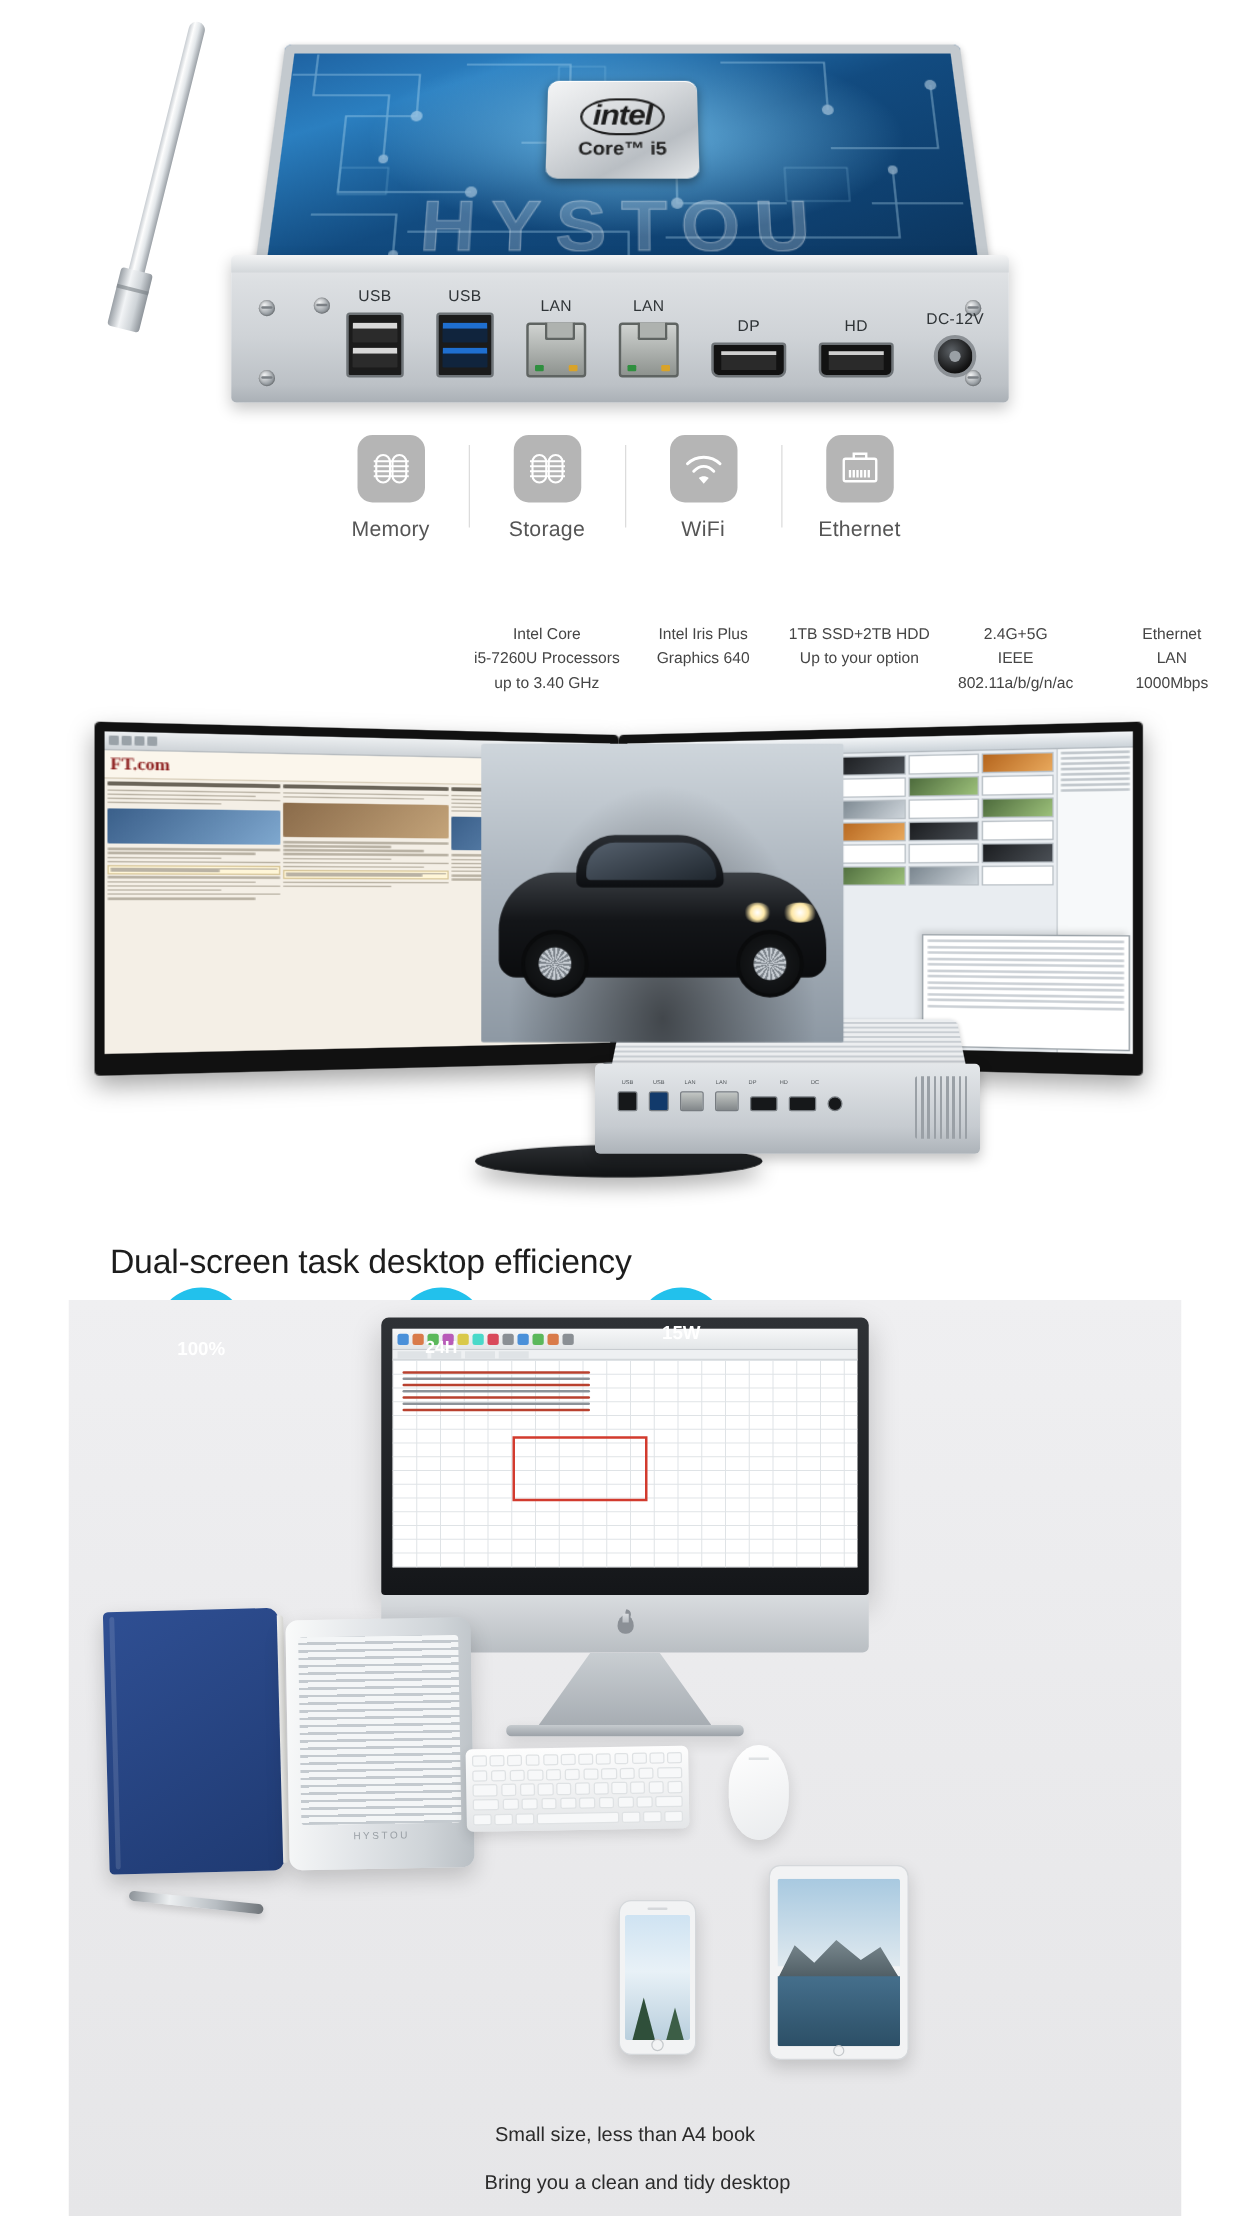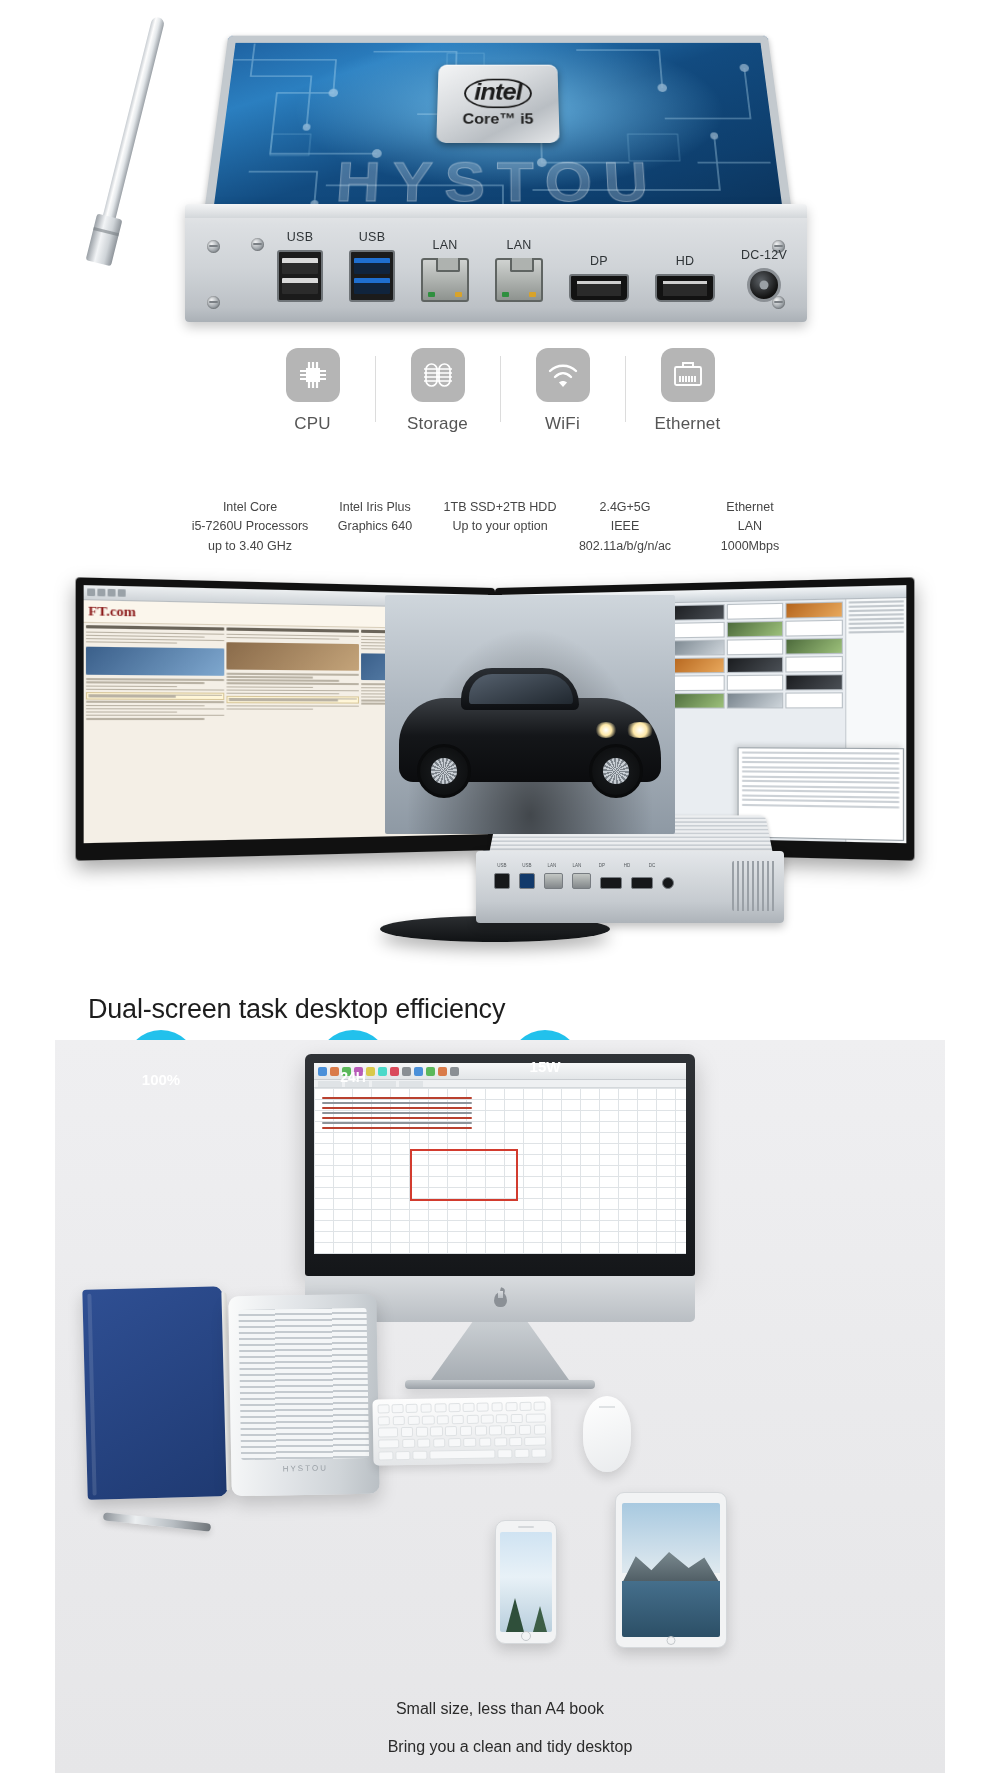--- a/index.html
+++ b/index.html
@@ -158,21 +158,21 @@
   }
   .spec-icon {
     width: 54px; height: 54px; border-radius: 12px; background: #b5b5b5;
     display: flex; align-items: center; justify-content: center;
   }
   .spec-icon svg { display:block; }
   .spec-label { margin-top: 12px; font-size: 17px; color: #555; letter-spacing: .2px; }
 
   .spec-descs {
     position: absolute; left: 0; top: 498px; width: 1000px;
-    display: flex; justify-content: center;
+    display: flex; justify-content: flex-end;
   }
   .desc-cell {
     width: 125px; text-align: center; font-size: 12.5px; line-height: 1.55; color: #454545;
   }
 
   
   .dualshot { position: absolute; left: 0; top: 588px; width: 1000px; height: 400px; }
   .monitor-wrap { position:absolute; left: 100px; top: 0px; width: 790px; height: 270px; }
   .monitor {
     position:absolute; top:0; width: 395px; height: 262px;
@@ -616,34 +616,34 @@
           <div class="dc"></div>
         </div>
 
       </div>
     </div>
   </div>
 </div>
 
 <div class="specs">
 
+
+
   <div class="spec-cell">
     <div class="spec-icon">
       <svg width="34" height="34" viewBox="0 0 34 34">
-        <rect x="10" y="10" width="14" height="14" fill="#fff"></rect>
-        <g stroke="#fff" stroke-width="2.2">
-          <path d="M13 4v6M17 4v6M21 4v6M13 24v6M17 24v6M21 24v6"></path>
-          <path d="M4 13h6M4 17h6M4 21h6M24 13h6M24 17h6M24 21h6"></path>
+        <g stroke="#fff" stroke-width="1.7" fill="none">
+          <rect x="5" y="6" width="11" height="22" rx="5.5"></rect>
+          <rect x="18" y="6" width="11" height="22" rx="5.5"></rect>
+          <path d="M3 11h28M3 15h28M3 19h28M3 23h28"></path>
         </g>
       </svg>
     </div>
-    <div class="spec-label">CPU</div>
-  </div>
-
-
+    <div class="spec-label">Memory</div>
+  </div>
 
   <div class="spec-cell">
     <div class="spec-icon">
       <svg width="34" height="34" viewBox="0 0 34 34">
         <g stroke="#fff" stroke-width="1.7" fill="none">
           <rect x="5" y="6" width="11" height="22" rx="5.5"></rect>
           <rect x="18" y="6" width="11" height="22" rx="5.5"></rect>
           <path d="M3 11h28M3 15h28M3 19h28M3 23h28"></path>
         </g>
       </svg>

